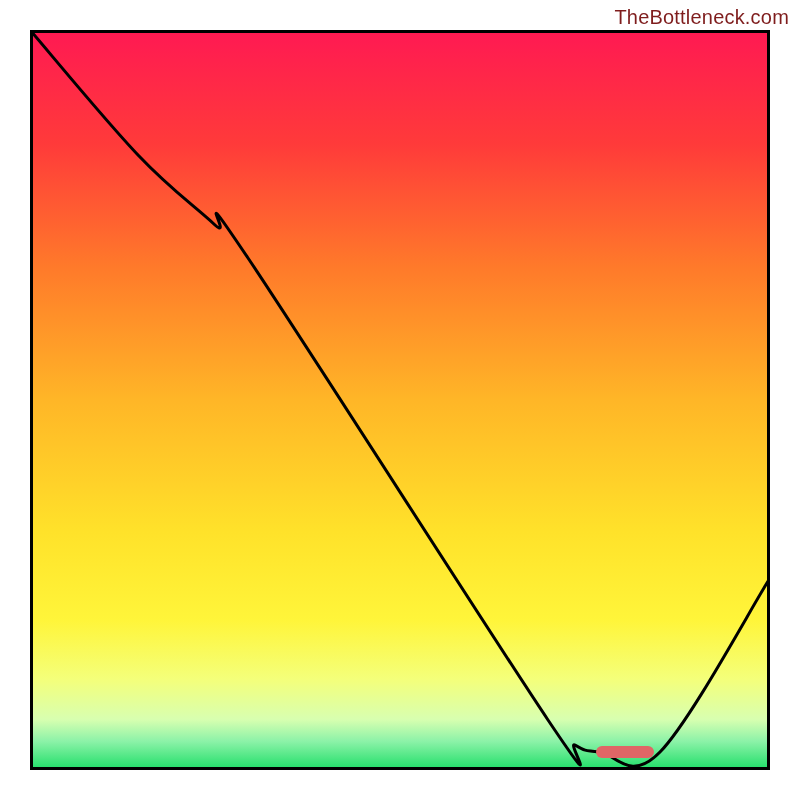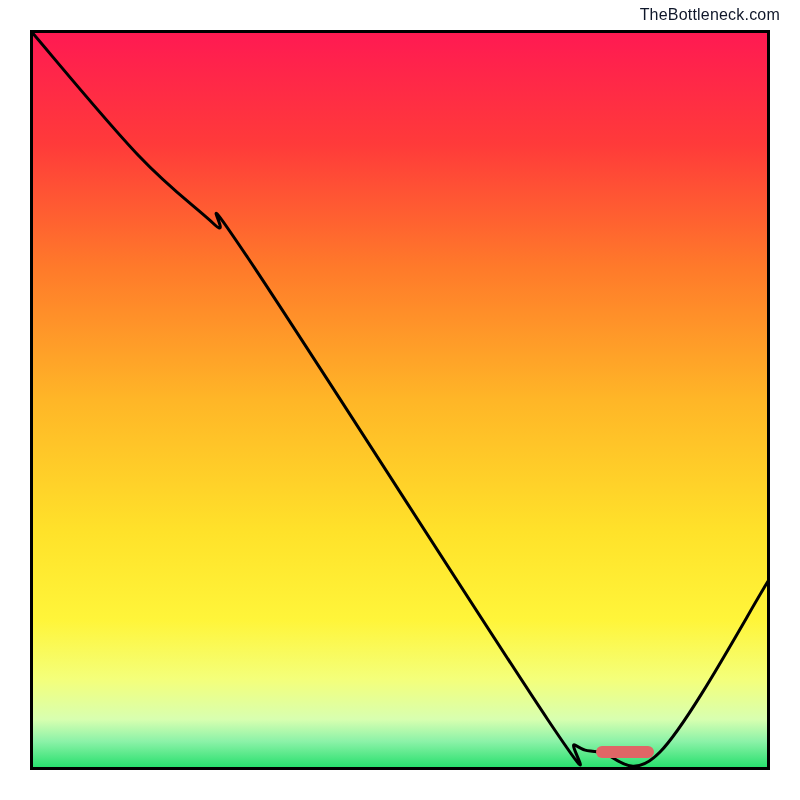--- a/index.html
+++ b/index.html
@@ -12,23 +12,23 @@
     font-family: Arial, Helvetica, sans-serif;
   }
   .canvas {
     position: relative;
     width: 800px;
     height: 800px;
   }
   .watermark {
     position: absolute;
     top: 6px;
-    right: 20px;
-    color: #0f172a;
-    font-size: 16px;
+    right: 11px;
+    color: #7f1d1d;
+    font-size: 20px;
     letter-spacing: 0.2px;
     z-index: 10;
   }
   .plot {
     position: absolute;
     left: 0;
     top: 0;
     width: 800px;
     height: 800px;
   }

